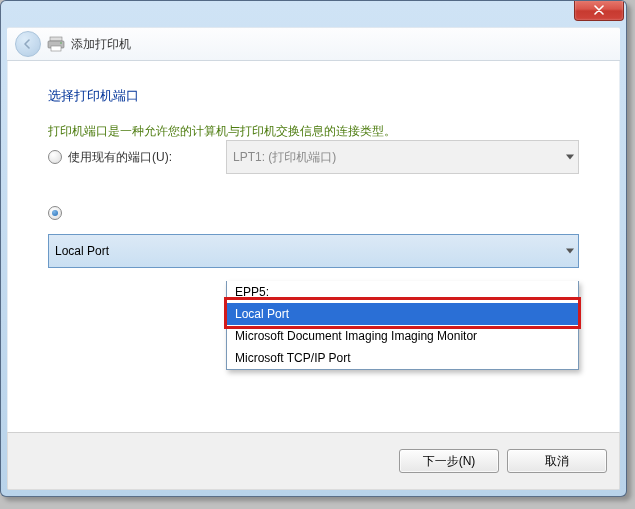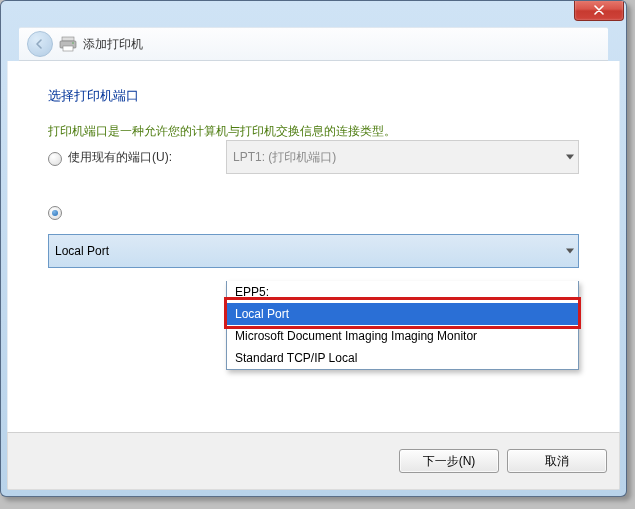--- a/index.html
+++ b/index.html
@@ -61,21 +61,21 @@
   .close-btn svg { width: 12px; height: 10px; }
   .header {
     height: 32px;
     background: linear-gradient(to bottom, #fdfdfe 0%, #f2f6fa 100%);
     border-top: 1px solid #e0e8f0;
     border-bottom: 1px solid #d0d8e0;
     display: flex;
     align-items: center;
     padding: 0 8px;
     gap: 6px;
-    margin: 0 18px;
+    margin: 0 6px;
     border-radius: 2px 2px 0 0;
   }
   .back-btn {
     width: 24px; height: 24px;
     border-radius: 50%;
     background: radial-gradient(circle at 35% 30%, #cde4f7, #a9c9e6 60%, #8fb4d6);
     border: 1px solid #7fa6c9;
     display: flex; align-items: center; justify-content: center;
     opacity: 0.65;
   }
@@ -102,21 +102,21 @@
   }
   .subtext {
     color: #4d7c0f;
     font-family: Liberation Mono, monospace;
   }
   .row {
     display: flex;
     align-items: center;
     margin-bottom: 14px;
   }
-  .radio-col { width: 178px; display: flex; align-items: flex-end; gap: 6px; color: #333; }
+  .radio-col { width: 178px; display: flex; align-items: center; gap: 6px; color: #333; }
   .radio {
     width: 12px; height: 12px; border-radius: 50%;
     border: 1px solid #888;
     background: radial-gradient(circle at 35% 30%, #fff, #ddd);
     display: inline-flex; align-items: center; justify-content: center;
     flex: 0 0 auto;
   }
   .radio.checked::after {
     content: ""; width: 6px; height: 6px; border-radius: 50%;
     background: radial-gradient(circle at 35% 30%, #7db6e8, #2a71b8);
@@ -262,21 +262,21 @@
         <span>Local Port</span>
         <span class="arrow"></span>
       </div>
     </div>
 
     <div class="dropdown-wrap">
       <div class="dropdown">
         <div class="dd-item">EPP5:</div>
         <div class="dd-item selected">Local Port</div>
         <div class="dd-item">Microsoft Document Imaging Imaging Monitor</div>
-        <div class="dd-item">Standard TCP/IP Local</div>
+        <div class="dd-item">Microsoft TCP/IP Port</div>
       </div>
       <div class="dropdown-redbox"></div>
     </div>
 
   </div>
 
   <div class="footer">
     <div class="btn">下一步(N)</div>
     <div class="btn">取消</div>
   </div>

